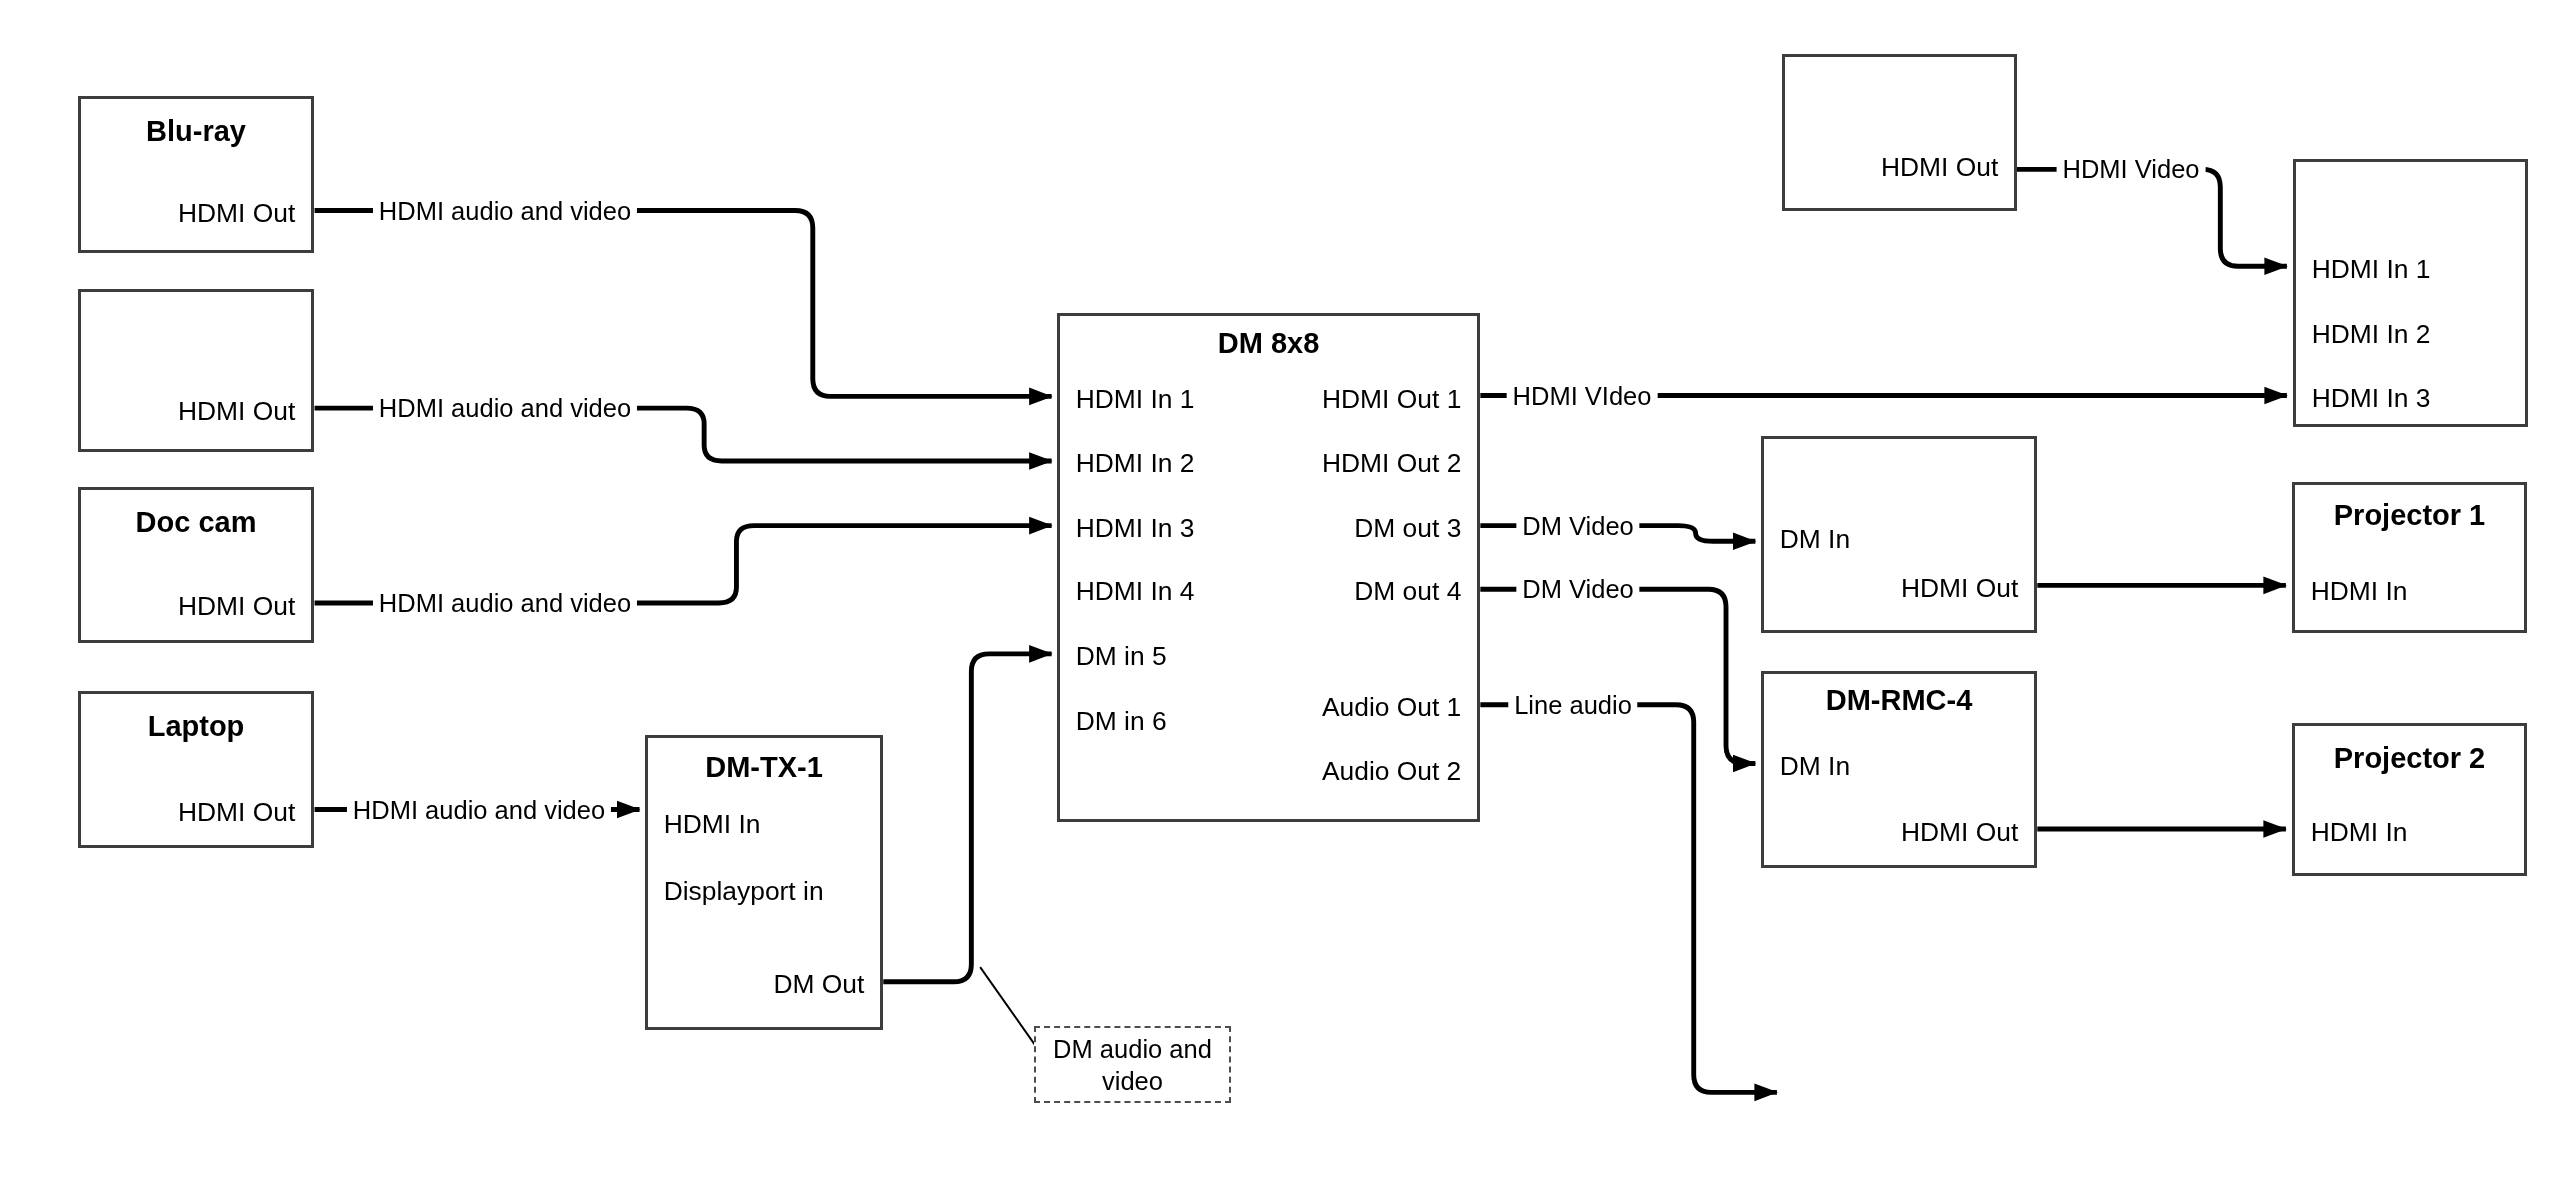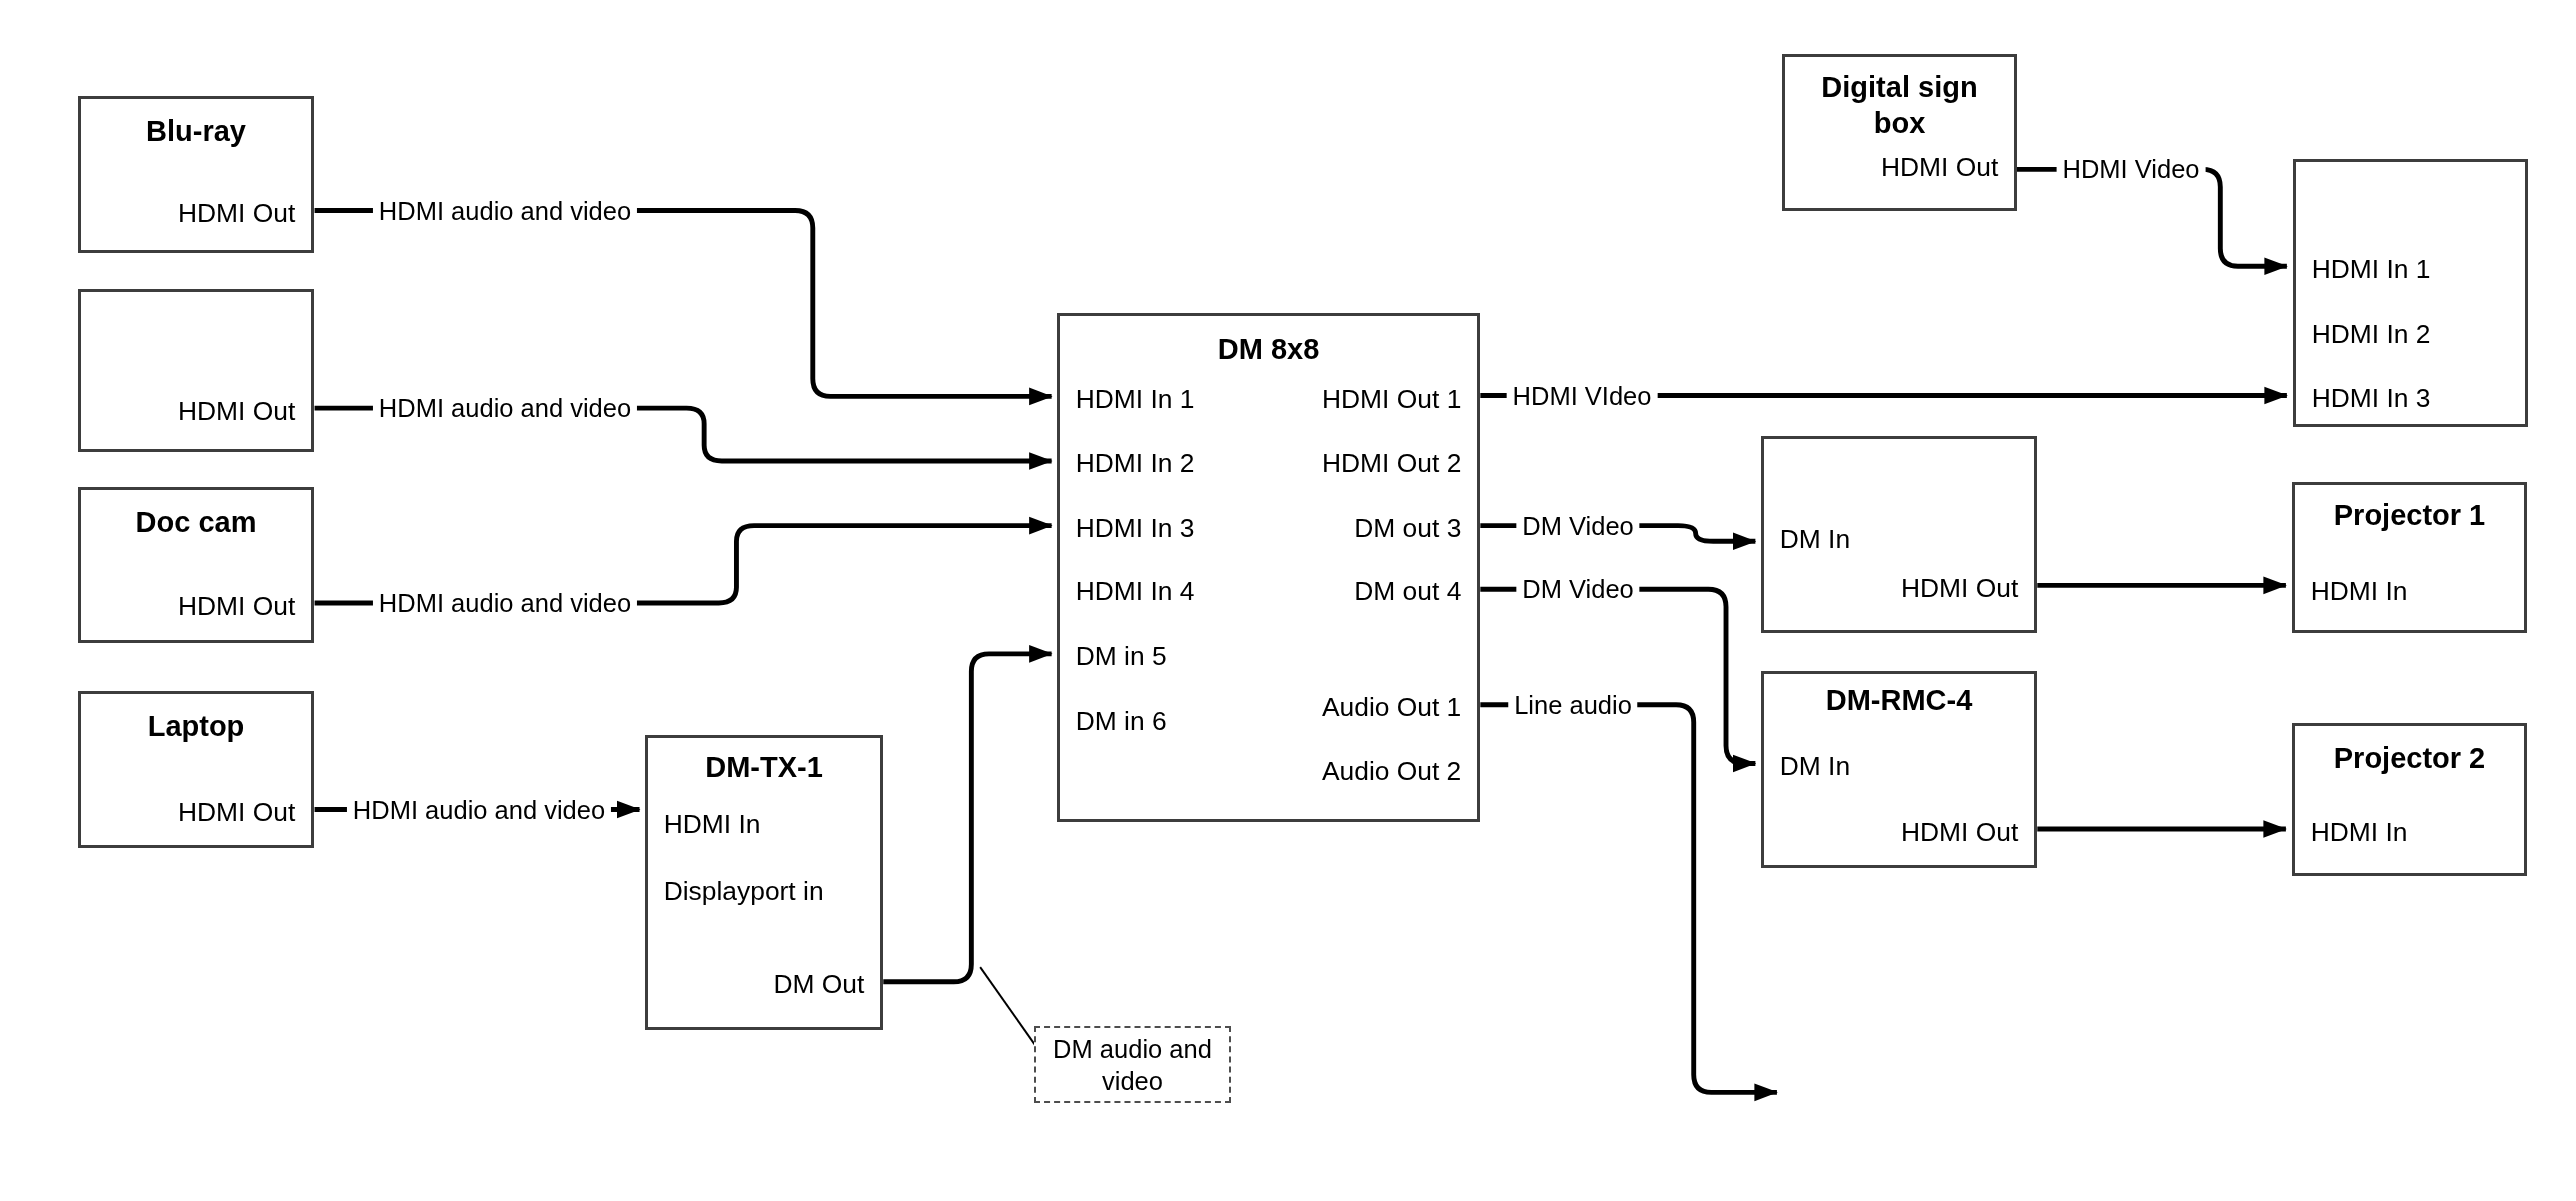--- a/index.html
+++ b/index.html
@@ -103,37 +103,36 @@
   </div>
 
   <div class="node" style="left:645px;top:735px;width:238px;height:295px">
     <div class="title" style="padding-top:11px">DM-TX-1</div>
     <span class="port left" style="top:71px">HDMI In</span>
     <span class="port left" style="top:138px">Displayport in</span>
     <span class="port right" style="top:231px">DM Out</span>
   </div>
 
   <div class="node" style="left:1057px;top:313px;width:423px;height:509px">
-    <div class="title" style="padding-top:15px">DM 8x8</div>
+    <div class="title" style="padding-top:9px">DM 8x8</div>
     <span class="port left" style="top:68px">HDMI In 1</span>
     <span class="port left" style="top:132px">HDMI In 2</span>
     <span class="port left" style="top:197px">HDMI In 3</span>
     <span class="port left" style="top:260px">HDMI In 4</span>
     <span class="port left" style="top:325px">DM in 5</span>
     <span class="port left" style="top:390px">DM in 6</span>
     <span class="port right" style="top:68px">HDMI Out 1</span>
     <span class="port right" style="top:132px">HDMI Out 2</span>
     <span class="port right" style="top:197px">DM out 3</span>
     <span class="port right" style="top:260px">DM out 4</span>
     <span class="port right" style="top:376px">Audio Out 1</span>
     <span class="port right" style="top:440px">Audio Out 2</span>
   </div>
 
   <div class="node" style="left:1782px;top:54px;width:235px;height:157px">
-    <div class="title" style="padding:11.7px 27.4px 0;line-height:36px">Digital sign box</div>
     <span class="port right" style="top:95px">HDMI Out</span>
   </div>
 
   <div class="node" style="left:2293px;top:159px;width:235px;height:268px">
     <span class="port left" style="top:92px">HDMI In 1</span>
     <span class="port left" style="top:157px">HDMI In 2</span>
     <span class="port left" style="top:221px">HDMI In 3</span>
   </div>
 
   <div class="node" style="left:1761px;top:436px;width:276px;height:197px">

